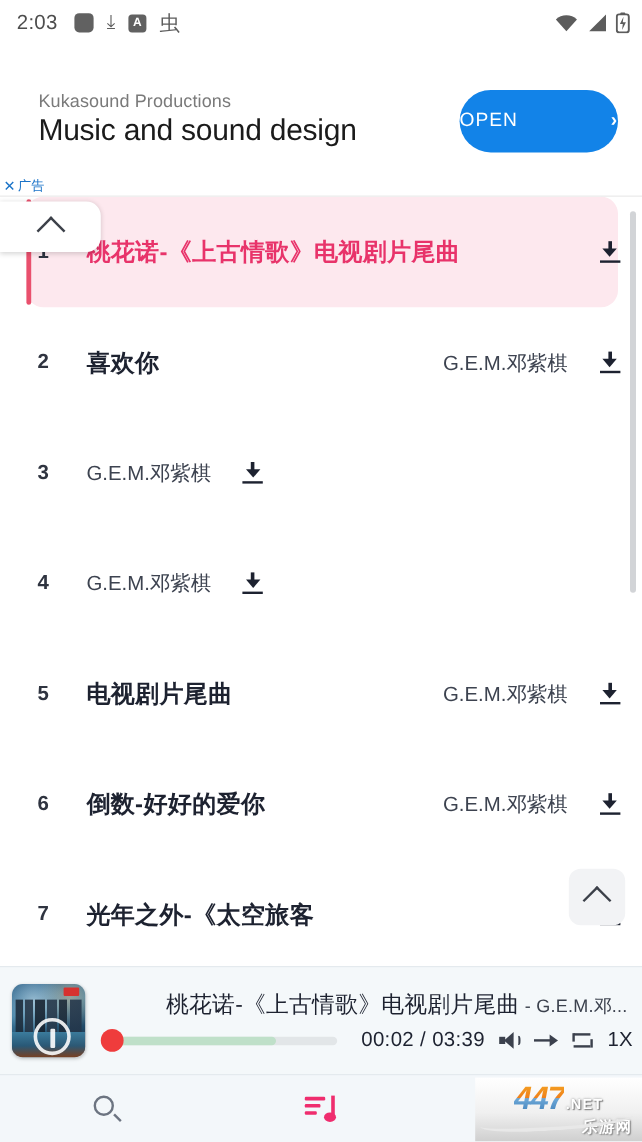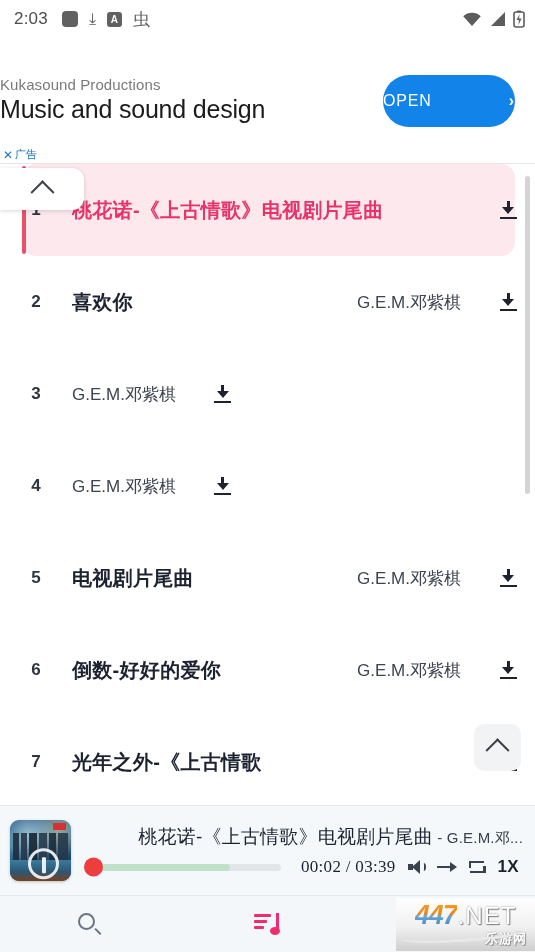--- a/index.html
+++ b/index.html
@@ -30,21 +30,21 @@
   .bug-glyph{ font-size:17px; color:#5c5c5c; line-height:1; }
   .dl-glyph{ font-size:16px; color:#5c5c5c; line-height:1; }
 
   
   .ad-wrap{
     position:relative;
     width:100%; height:126px;
     background:#fff;
     border-bottom:1px solid #e6e6e6;
     display:flex; align-items:center;
-    padding-right:14px;
+    padding-left:32px; padding-right:14px;
   }
   .ad-text{ flex:1; min-width:0; }
   .ad-advertiser{
     font-size:15px; color:#7a7a7a; margin-bottom:2px; letter-spacing:.1px;
   }
   .ad-headline{
     font-size:25px; color:#1b1b1b; line-height:1.17; font-weight:400;
     max-width:300px; letter-spacing:-.2px;
   }
   .ad-cta{
@@ -108,21 +108,21 @@
     position:relative; z-index:2;
     flex:1; min-width:0;
     font-size:20px; color:#1d2230; font-weight:700;
     white-space:nowrap; overflow:hidden;
     letter-spacing:.3px;
   }
   .row.active .row-title{ color:#e8336a; font-weight:700; }
   .row-artist{
     position:relative; z-index:2;
     font-size:17px; color:#3d4350; font-weight:400;
-    margin-right:34px; white-space:nowrap;
+    margin-right:22px; white-space:nowrap;
   }
   .row-dl{
     position:relative; z-index:2;
     width:26px; text-align:center; cursor:pointer;
     display:flex; align-items:center; justify-content:center;
   }
   .dl-ico{ position:relative; width:17px; height:18px; }
   .dl-ico .stem{
     position:absolute; left:7px; top:0; width:3px; height:9px; background:#1d2230;
   }
@@ -218,21 +218,20 @@
     position:absolute; left:0; top:0; bottom:0; width:74%;
     background:#bfe0c9; border-radius:4px;
   }
   .seek .thumb{
     position:absolute; left:-2px; top:50%; transform:translateY(-50%);
     width:19px;height:19px;border-radius:50%;background:#ef3c3c;
   }
   .pl-time{
     margin-left:20px; font-size:17px; color:#1d2230; white-space:nowrap;
     letter-spacing:.3px;
-    font-family:Liberation Serif, serif;
   }
   .pl-icons{ display:flex; align-items:center; gap:12px; margin-left:12px; }
   .vol-ico{ position:relative; width:17px; height:14px; }
   .vol-ico .bx{
     position:absolute; left:0; top:4px; width:5px;height:6px;background:#3b414d;
   }
   .vol-ico .cone{
     position:absolute; left:4px; top:0;
     width:0;height:0;border-top:7px solid transparent;border-bottom:7px solid transparent;
     border-right:8px solid #3b414d;
@@ -249,21 +248,21 @@
     border-left:7px solid #3b414d;
   }
   .loop-ico{ position:relative; width:17px;height:14px; }
   .loop-ico .t,.loop-ico .b{
     position:absolute; left:1px; width:14px; height:2.2px; background:#3b414d;
   }
   .loop-ico .t{ top:1px; }
   .loop-ico .b{ bottom:1px; }
   .loop-ico .l{ position:absolute; left:0; top:1px; width:2.2px; height:7px; background:#3b414d; }
   .loop-ico .r{ position:absolute; right:0; bottom:1px; width:2.2px; height:7px; background:#3b414d; }
-  .speed{ font-size:17px; color:#1d2230; letter-spacing:.3px;font-weight:bold; }
+  .speed{ font-size:17px; color:#1d2230; letter-spacing:.3px; }
 
   
   .botnav{
     position:absolute; left:0; right:0; bottom:0; height:57px;
     background:#f3f7fa; border-top:1px solid #e4eaee;
     display:flex; align-items:center;
   }
   .nav-item{
     flex:1; display:flex; align-items:center; justify-content:center;
     height:100%; cursor:pointer;
@@ -301,21 +300,21 @@
     overflow:hidden;
   }
   .wm-top{ display:flex; align-items:baseline; gap:1px; line-height:1; }
   .wm-962{
     font-size:27px; font-weight:700; font-style:italic;
     background:linear-gradient(180deg,#f5a623 0%,#ef7f1a 48%,#6da8d8 49%, #3f7fb8 100%);
     -webkit-background-clip:text; background-clip:text; color:transparent;
     letter-spacing:-1px;
   }
   .wm-net{
-    font-size:24px; font-weight:400; color:#ffffff;
+    font-size:12px; font-weight:700; color:#ffffff;
     text-shadow:0 0 2px #8b8b8b, 1px 1px 1px #7a7a7a;
     letter-spacing:1px;
   }
   .wm-cn{
     font-size:13px; color:#ffffff; font-weight:700;
     text-shadow:0 0 2px #9a9a9a,1px 1px 1px #8a8a8a;
     letter-spacing:1px; margin-top:1px; align-self:flex-end; margin-right:8px;
   }
   .wm-swoosh{
     position:absolute; left:4px; bottom:9px; width:128px; height:16px;
@@ -445,21 +444,21 @@
         <span class="dl-ico">
           <i class="stem"></i>
             <i class="head"></i>
             <i class="base"></i>
         </span>
       </div>
     </div>
 
     <div class="row">
       <div class="row-num">7</div>
-      <div class="row-title">光年之外-《上古情歌</div>
+      <div class="row-title">光年之外-《太空旅客</div>
       <div class="row-artist"></div>
       <div class="row-dl">
         <span class="dl-ico">
           <i class="stem"></i>
             <i class="head"></i>
             <i class="base"></i>
         </span>
       </div>
     </div>
 

